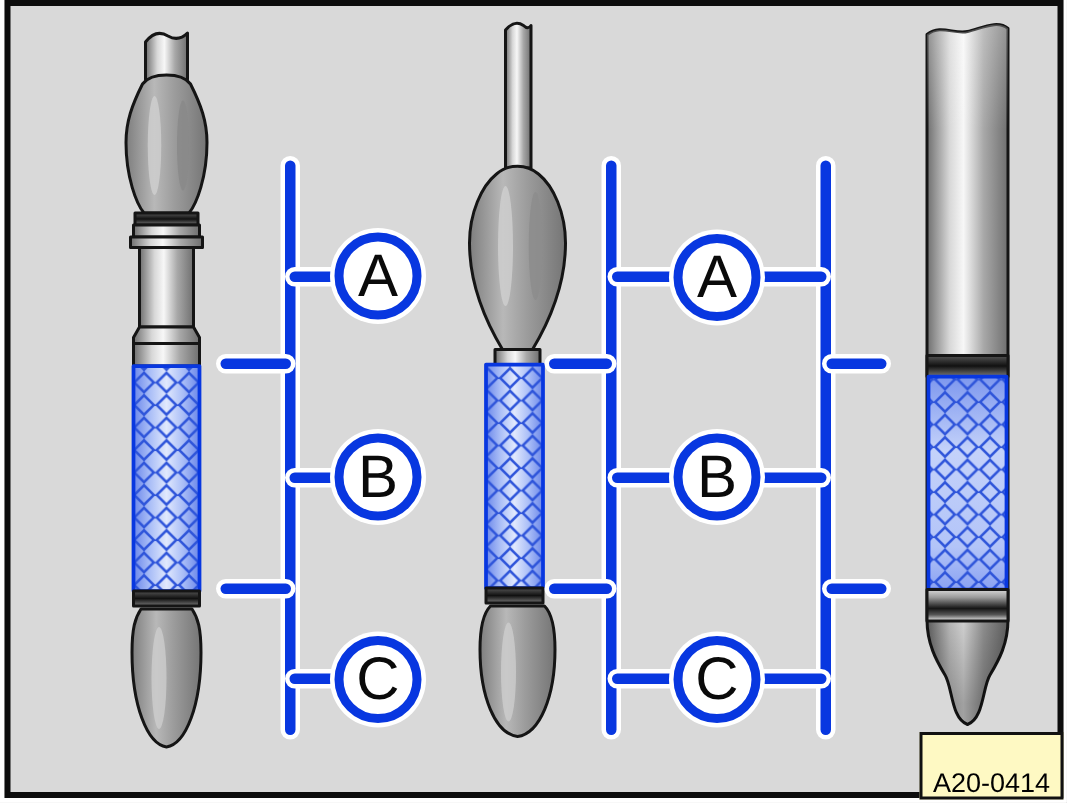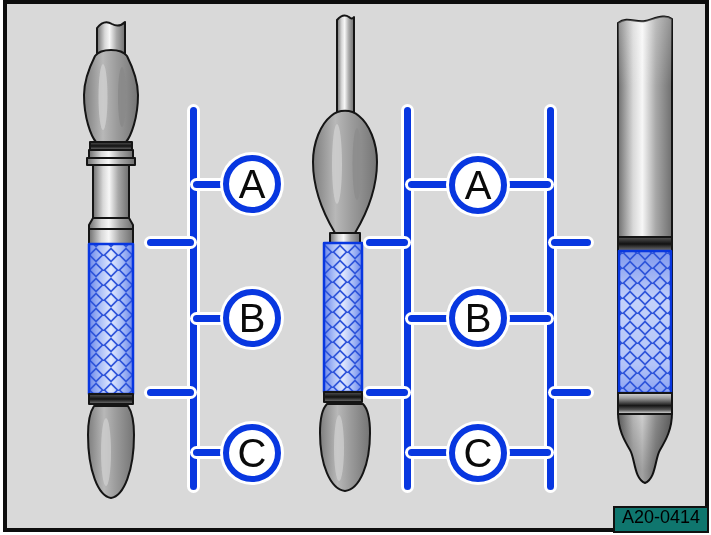--- a/index.html
+++ b/index.html
@@ -22,23 +22,23 @@
   }
   .badge{
     position:absolute;width:46px;height:46px;border:6px solid var(--blue);
     border-radius:50%;background:#ffffff;box-shadow:0 0 0 3px #ffffff;
     display:flex;align-items:center;justify-content:center;z-index:3;
   }
   .badge span{
     font:400 40px/1 "Liberation Sans",sans-serif;color:#0a0a0a;
   }
   .ref-box{
-    position:absolute;right:2px;bottom:2px;width:96px;height:27px;
-    background:#0f766e;border:2px solid #111;box-sizing:border-box;
-    display:flex;align-items:flex-start;justify-content:center;z-index:4;
+    position:absolute;right:2px;bottom:2px;width:96px;height:45px;
+    background:#fef9c3;border:2px solid #111;box-sizing:border-box;
+    display:flex;align-items:flex-end;justify-content:center;z-index:4;
   }
   .ref-box span{font:400 18px/1 "Liberation Sans",sans-serif;color:#000;}
 </style>
 </head>
 <body>
 
 <div id="canvas">
   <div class="frame"></div>
 
   <svg width="0" height="0" style="position:absolute">

